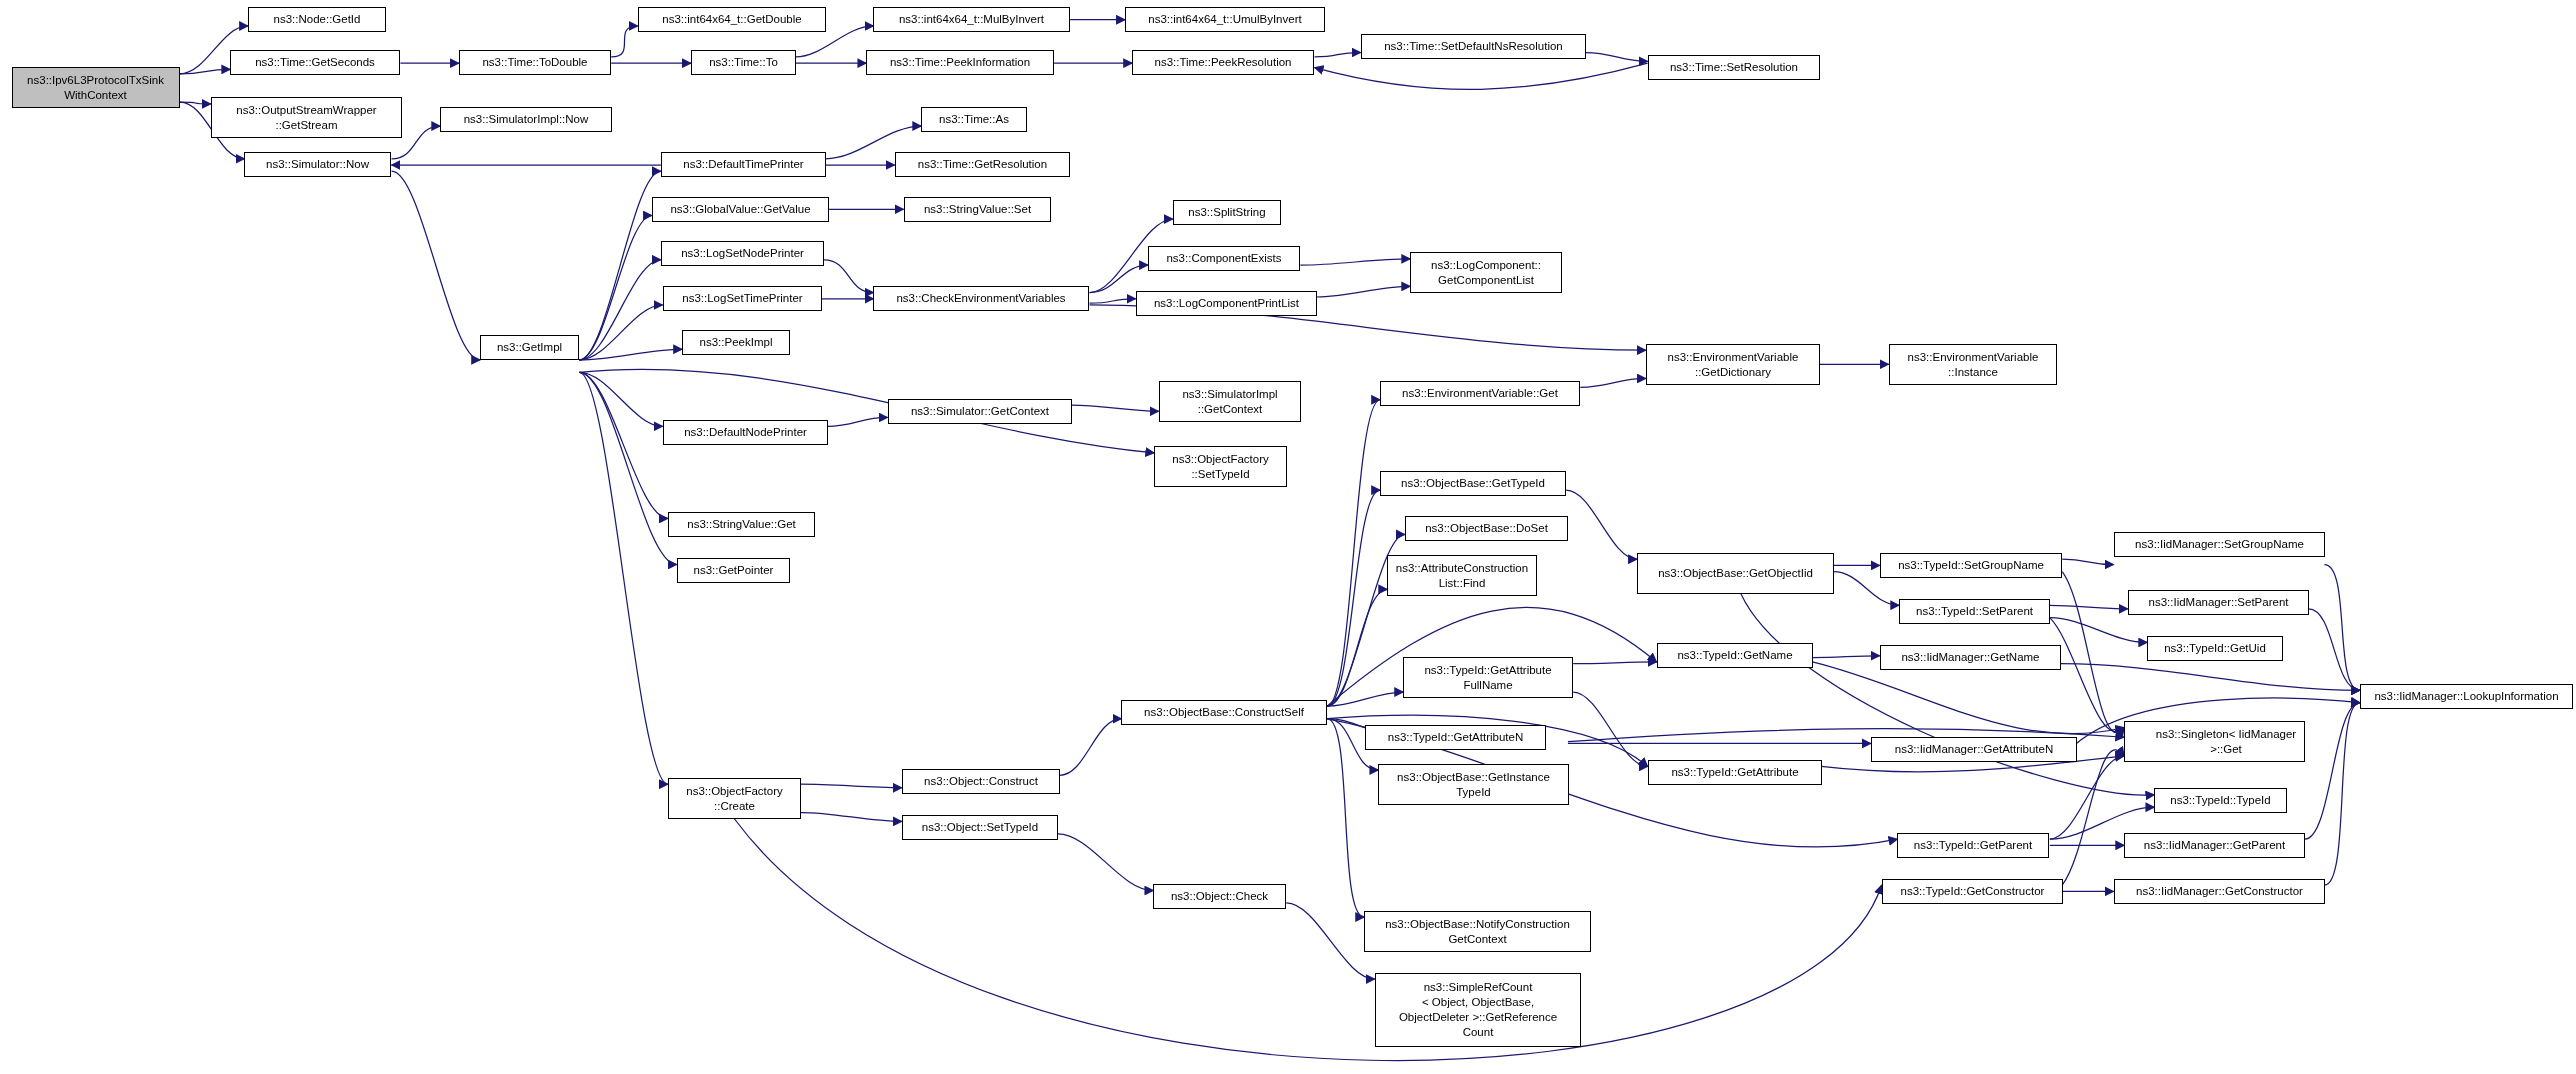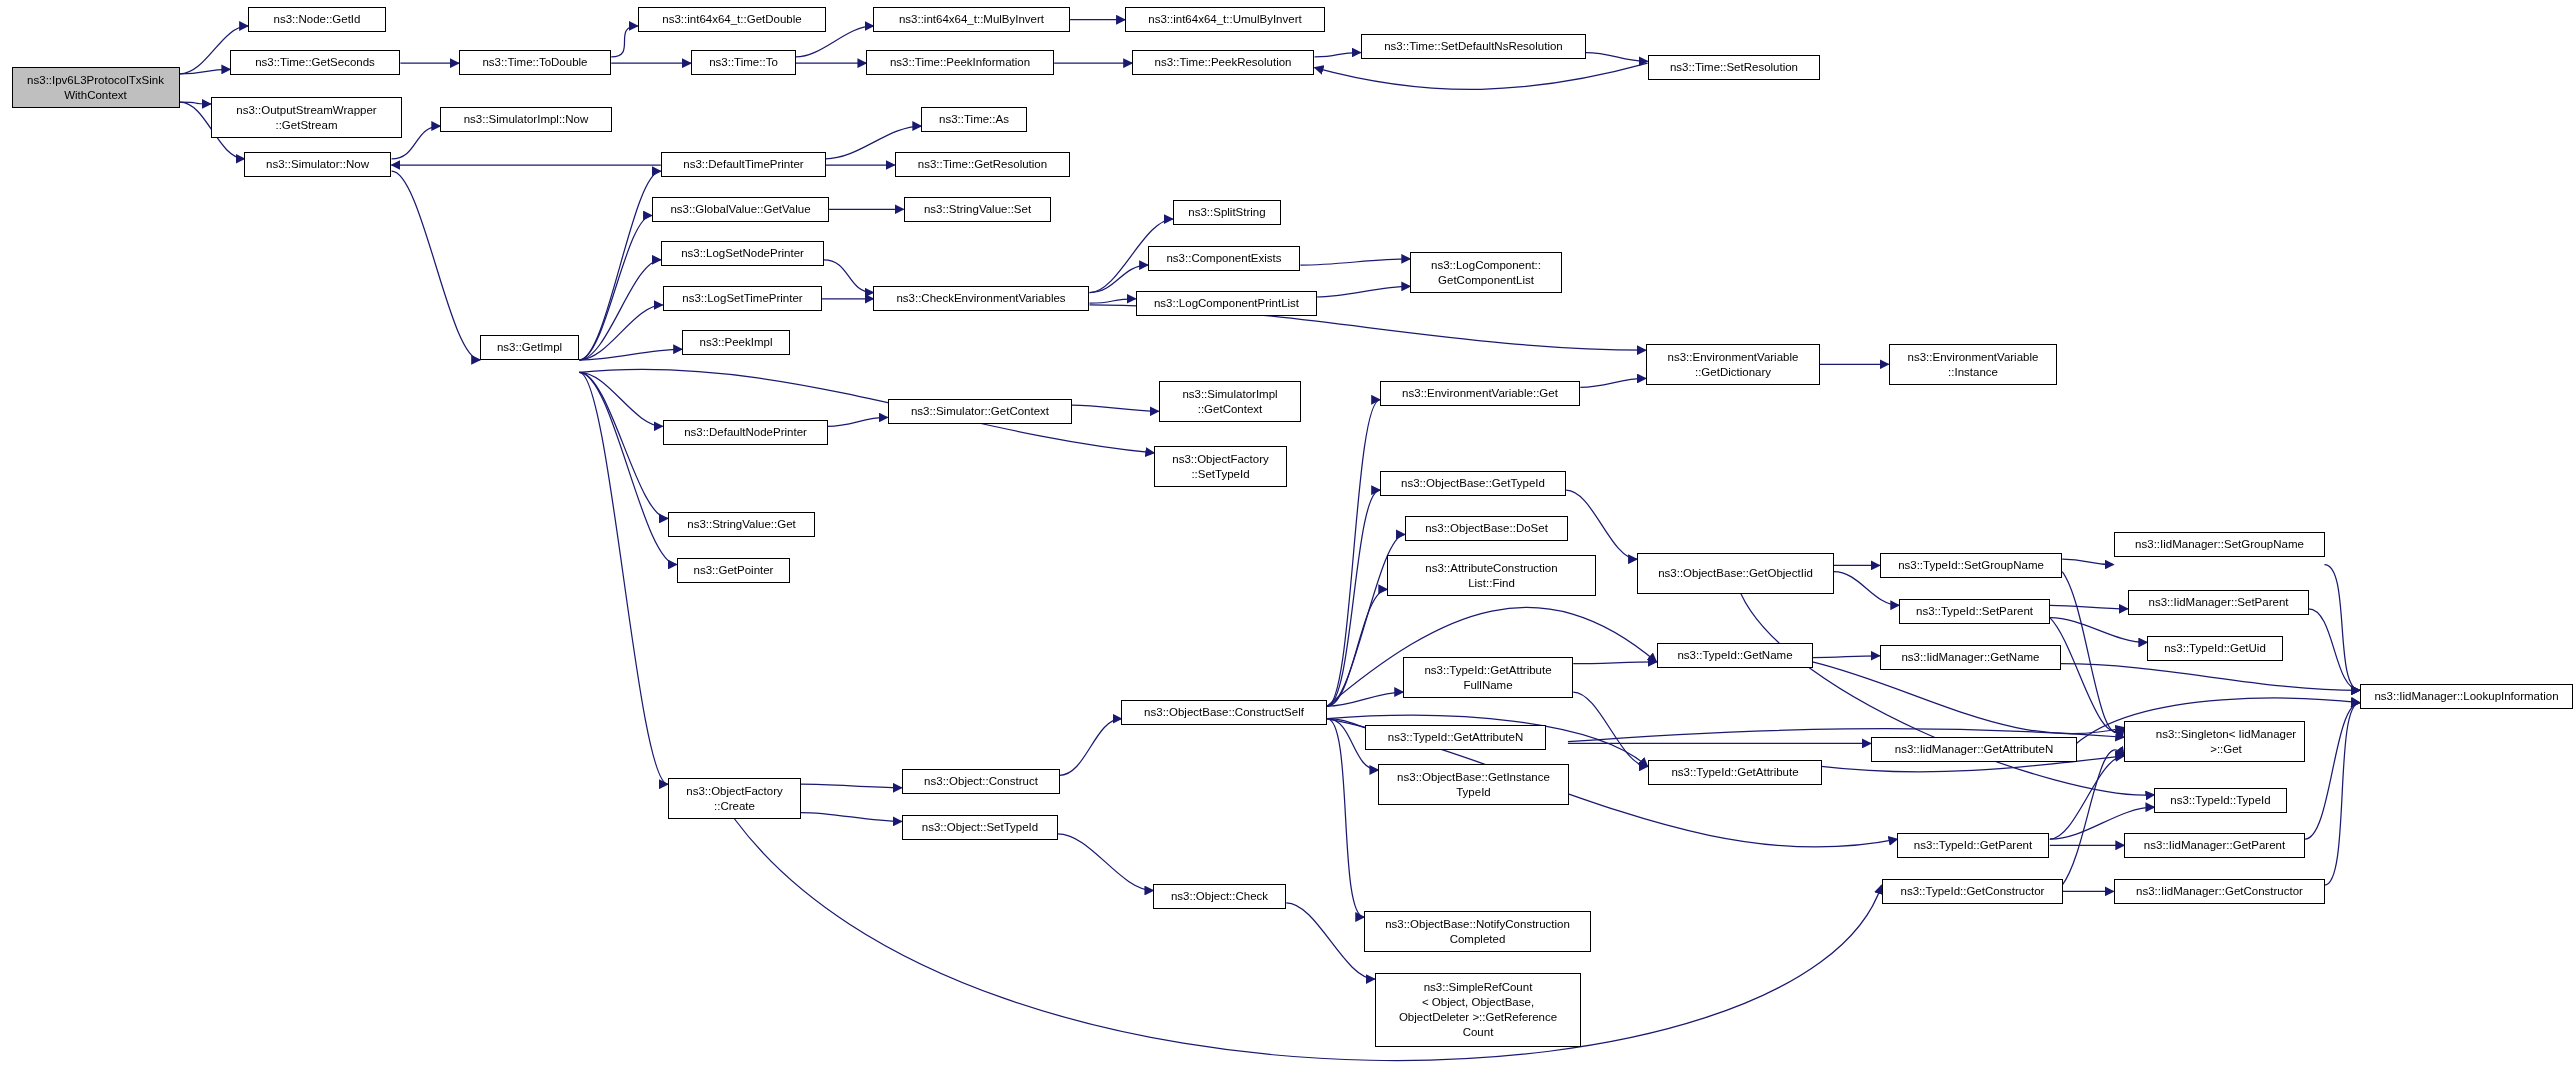--- a/index.html
+++ b/index.html
@@ -154,21 +154,21 @@
 ::SetTypeId</div>
       <div class="node" style="left: 668px; top: 512px; width: 147px; height: 25px;">ns3::StringValue::Get</div>
       <div class="node" style="left: 677px; top: 558px; width: 113px; height: 25px;">ns3::GetPointer</div>
       <div class="node" style="left: 1380px; top: 381px; width: 200px; height: 25px;">ns3::EnvironmentVariable::Get</div>
       <div class="node" style="left: 1646px; top: 344px; width: 174px; height: 41px;">ns3::EnvironmentVariable
 ::GetDictionary</div>
       <div class="node" style="left: 1889px; top: 344px; width: 168px; height: 41px;">ns3::EnvironmentVariable
 ::Instance</div>
       <div class="node" style="left: 1380px; top: 471px; width: 186px; height: 25px;">ns3::ObjectBase::GetTypeId</div>
       <div class="node" style="left: 1405px; top: 516px; width: 163px; height: 25px;">ns3::ObjectBase::DoSet</div>
-      <div class="node" style="left: 1387px; top: 555px; width: 209px; height: 41px;">ns3::AttributeConstruction
+      <div class="node" style="left: 1387px; top: 555px; width: 150px; height: 41px;">ns3::AttributeConstruction
 List::Find</div>
       <div class="node" style="left: 1637px; top: 553px; width: 197px; height: 41px;">ns3::ObjectBase::GetObjectIid</div>
       <div class="node" style="left: 1880px; top: 553px; width: 182px; height: 25px;">ns3::TypeId::SetGroupName</div>
       <div class="node" style="left: 2114px; top: 532px; width: 211px; height: 25px;">ns3::IidManager::SetGroupName</div>
       <div class="node" style="left: 1899px; top: 599px; width: 151px; height: 25px;">ns3::TypeId::SetParent</div>
       <div class="node" style="left: 2128px; top: 590px; width: 181px; height: 25px;">ns3::IidManager::SetParent</div>
       <div class="node" style="left: 2147px; top: 636px; width: 136px; height: 25px;">ns3::TypeId::GetUid</div>
       <div class="node" style="left: 1657px; top: 643px; width: 156px; height: 25px;">ns3::TypeId::GetName</div>
       <div class="node" style="left: 1880px; top: 645px; width: 181px; height: 25px;">ns3::IidManager::GetName</div>
       <div class="node" style="left: 1121px; top: 700px; width: 206px; height: 25px;">ns3::ObjectBase::ConstructSelf</div>
@@ -181,21 +181,21 @@
       <div class="node" style="left: 1871px; top: 737px; width: 206px; height: 25px;">ns3::IidManager::GetAttributeN</div>
       <div class="node" style="left: 2124px; top: 721px; width: 181px; height: 41px; padding-left: 23px;">ns3::Singleton&lt; IidManager
 &gt;::Get</div>
       <div class="node" style="left: 2360px; top: 684px; width: 213px; height: 25px;">ns3::IidManager::LookupInformation</div>
       <div class="node" style="left: 2154px; top: 788px; width: 133px; height: 25px;">ns3::TypeId::TypeId</div>
       <div class="node" style="left: 1897px; top: 833px; width: 152px; height: 25px;">ns3::TypeId::GetParent</div>
       <div class="node" style="left: 2124px; top: 833px; width: 181px; height: 25px;">ns3::IidManager::GetParent</div>
       <div class="node" style="left: 1882px; top: 879px; width: 181px; height: 25px;">ns3::TypeId::GetConstructor</div>
       <div class="node" style="left: 2114px; top: 879px; width: 211px; height: 25px;">ns3::IidManager::GetConstructor</div>
       <div class="node" style="left: 1364px; top: 911px; width: 227px; height: 41px;">ns3::ObjectBase::NotifyConstruction
-Completed</div>
+GetContext</div>
       <div class="node" style="left: 1375px; top: 973px; width: 206px; height: 74px;">ns3::SimpleRefCount
 &lt; Object, ObjectBase,
 ObjectDeleter &gt;::GetReference
 Count</div>
       <div class="node" style="left: 668px; top: 778px; width: 133px; height: 41px;">ns3::ObjectFactory
 ::Create</div>
       <div class="node" style="left: 902px; top: 769px; width: 158px; height: 25px;">ns3::Object::Construct</div>
       <div class="node" style="left: 902px; top: 815px; width: 156px; height: 25px;">ns3::Object::SetTypeId</div>
       <div class="node" style="left: 1153px; top: 884px; width: 133px; height: 25px;">ns3::Object::Check</div>
     </div>

